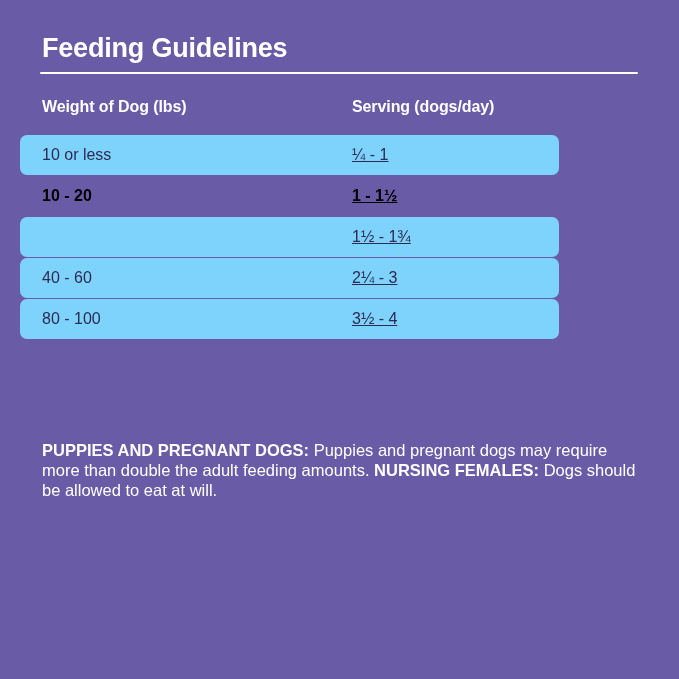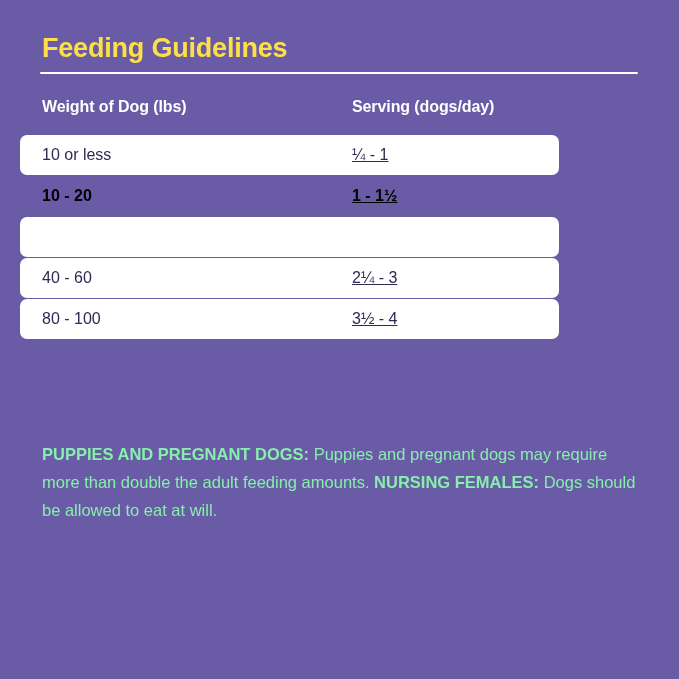--- a/index.html
+++ b/index.html
@@ -22,21 +22,21 @@
     width: 679px;
     height: 679px;
     background: #695BA5;
   }
   .title {
     position: absolute;
     left: 42px;
     top: 31px;
     font-size: 27px;
     font-weight: bold;
-    color: #fde047;
+    color: #ffffff;
     letter-spacing: -0.2px;
     line-height: 34px;
     white-space: nowrap;
   }
   .title-rule {
     position: absolute;
     left: 40px;
     top: 72px;
     width: 598px;
     height: 2px;
@@ -71,21 +71,21 @@
     margin-top: 5px;
   }
   .row {
     position: relative;
     box-sizing: border-box;
     height: 40px;
     margin: 0 20px 1px 20px;
     border-radius: 7px;
   }
   .row.alt-white {
-    background: #ffffff;
+    background: #7dd3fc;
   }
   .row.alt-purple {
     background: transparent;
   }
   .cell {
     position: absolute;
     top: 0;
     height: 40px;
     line-height: 40px;
     font-size: 16px;
@@ -101,22 +101,22 @@
     color: #000000;
     font-weight: bold;
   }
 
   .footnote {
     position: absolute;
     left: 42px;
     top: 440px;
     width: 600px;
     font-size: 16.5px;
-    line-height: 28px;
-    color: #86efac;
+    line-height: 20px;
+    color: #ffffff;
     font-weight: normal;
   }
   .footnote b {
     font-weight: bold;
   }
 </style>
 </head>
 <body>
 
 <div class="panel">
@@ -135,20 +135,21 @@
     <div class="rows" id="rows-container">
         <div class="row alt-white">
           <div class="cell col-weight">10 or less</div>
           <div class="cell col-serving">¼ - 1</div>
         </div>
         <div class="row alt-purple">
           <div class="cell col-weight">10 - 20</div>
           <div class="cell col-serving">1 - 1½</div>
         </div>
         <div class="row alt-white">
+          <div class="cell col-serving">1½ - 1¾</div>
         </div>
         <div class="row alt-white">
           <div class="cell col-weight">40 - 60</div>
           <div class="cell col-serving">2¼ - 3</div>
         </div>
         <div class="row alt-white">
           <div class="cell col-weight">80 - 100</div>
           <div class="cell col-serving">3½ - 4</div>
         </div>
       </div>

